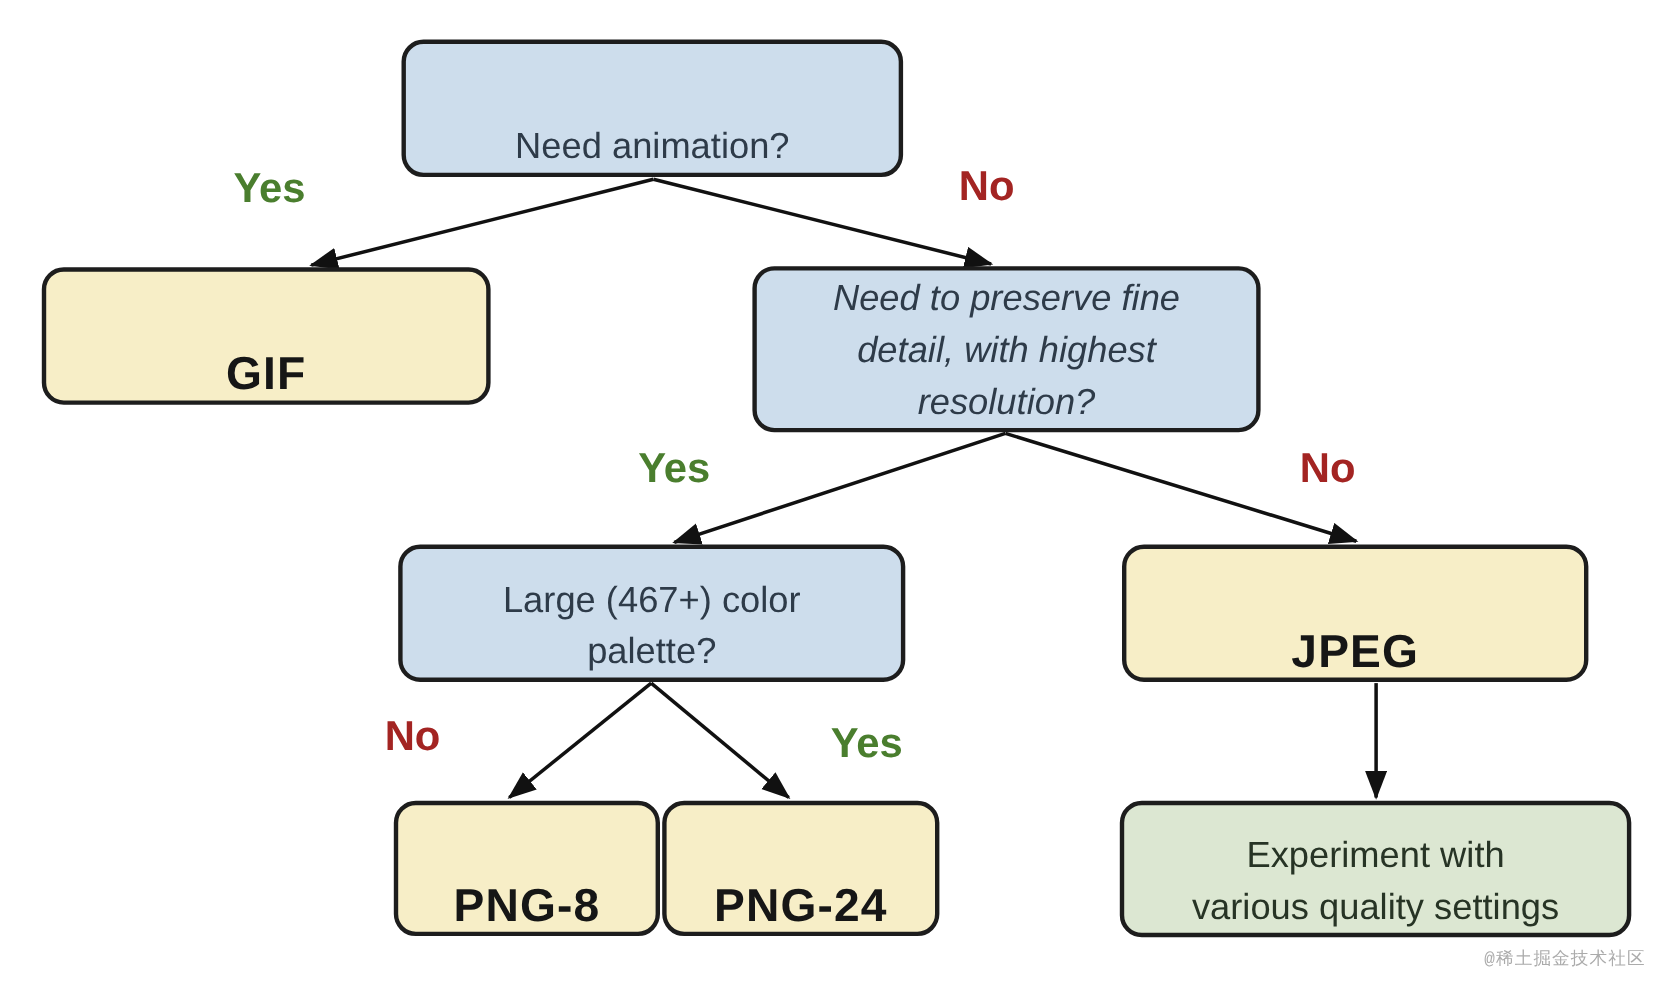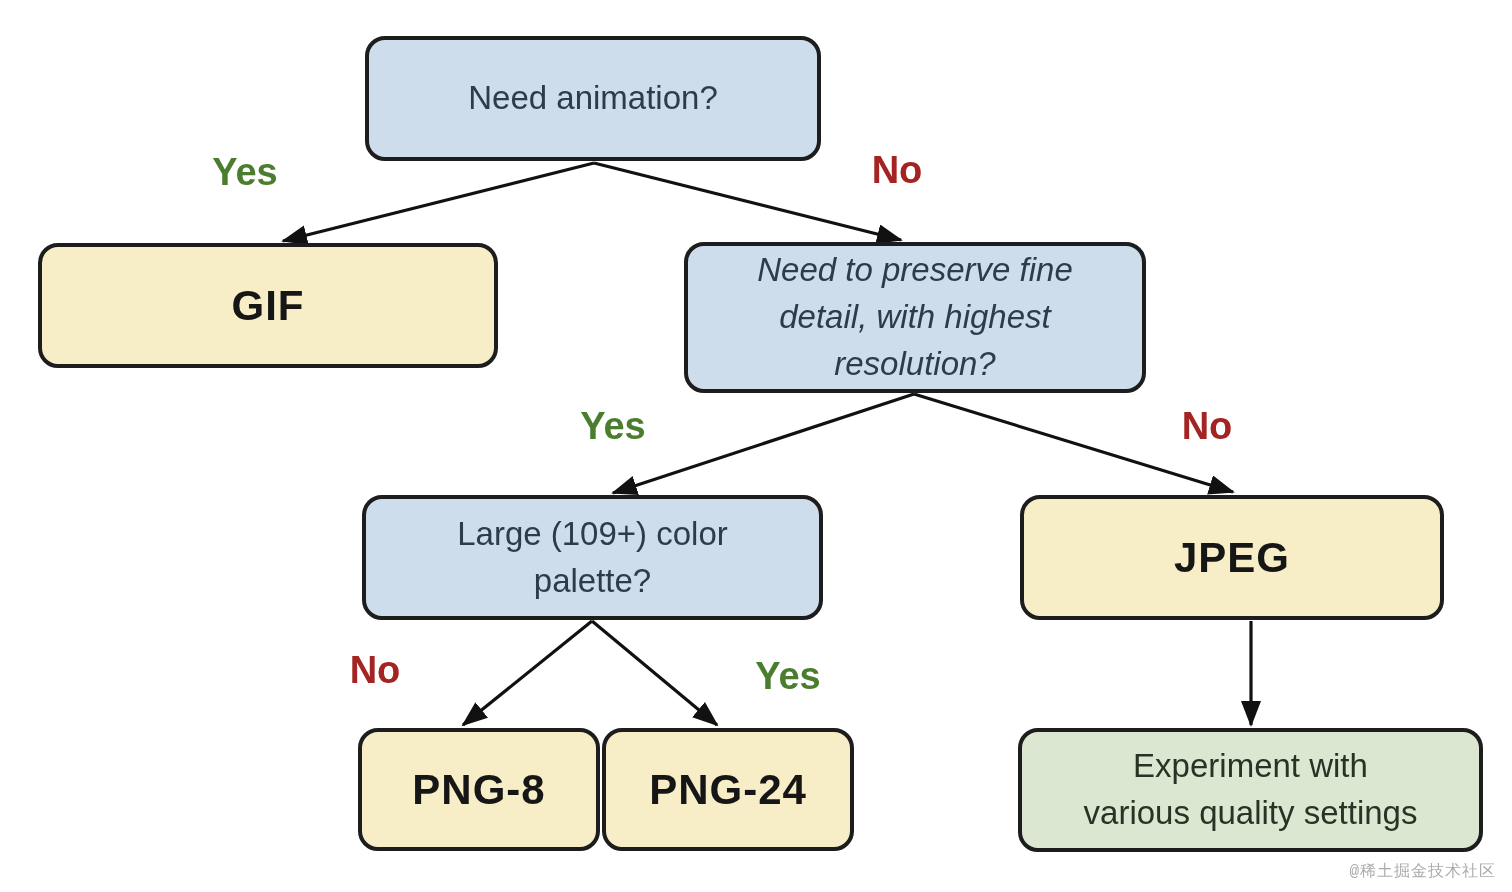--- a/index.html
+++ b/index.html
@@ -17,21 +17,21 @@
     left: 0; top: 0;
     width: 1512px; height: 892px;
     pointer-events: none;
   }
   .node {
     position: absolute;
     box-sizing: border-box;
     border: 4px solid #1d1d1d;
     border-radius: 20px;
     display: flex;
-    align-items: center;
+    align-items: flex-end;
     justify-content: center;
     text-align: center;
   }
   .node .label {
     white-space: pre-line;
     width: 100%;
     padding: 0 18px;
   }
   .node.question {
     background: #cdddec;
@@ -69,21 +69,21 @@
     right: 16px;
     bottom: 10px;
     font-size: 16px;
     color: rgba(150, 150, 150, 0.8);
     letter-spacing: 1px;
     font-family: Liberation Mono, monospace;
   }
 
   
   #n-need-animation { left: 365px; top: 36px;  width: 456px; height: 125px; }
-  #n-gif            { left: 38px;  top: 243px; width: 460px; height: 125px; }
+  #n-gif            { left: 38px;  top: 243px; width: 408px; height: 125px; }
   #n-preserve       { left: 684px; top: 242px; width: 462px; height: 151px; font-style: italic; }
   #n-palette        { left: 362px; top: 495px; width: 461px; height: 125px; }
   #n-jpeg           { left: 1020px;top: 495px; width: 424px; height: 125px; }
   #n-png8           { left: 330px; top: 728px; width: 242px; height: 123px; margin-left: 28px; }
   #n-png24          { left: 602px; top: 728px; width: 252px; height: 123px; }
   #n-experiment     { left: 1018px;top: 728px; width: 465px; height: 124px; }
 
   
   #l-yes-top    { left: 175px;  top: 150px; }
   #l-no-top     { left: 827px;  top: 148px; }
@@ -120,21 +120,21 @@
     <div class="label">GIF</div>
   </div>
 
   <div class="node question" id="n-preserve">
     <div class="label">Need to preserve fine
 detail, with highest
 resolution?</div>
   </div>
 
   <div class="node question" id="n-palette">
-    <div class="label">Large (109+) color
+    <div class="label">Large (467+) color
 palette?</div>
   </div>
 
   <div class="node result" id="n-jpeg">
     <div class="label">JPEG</div>
   </div>
 
   <div class="node result" id="n-png8">
     <div class="label">PNG-8</div>
   </div>

